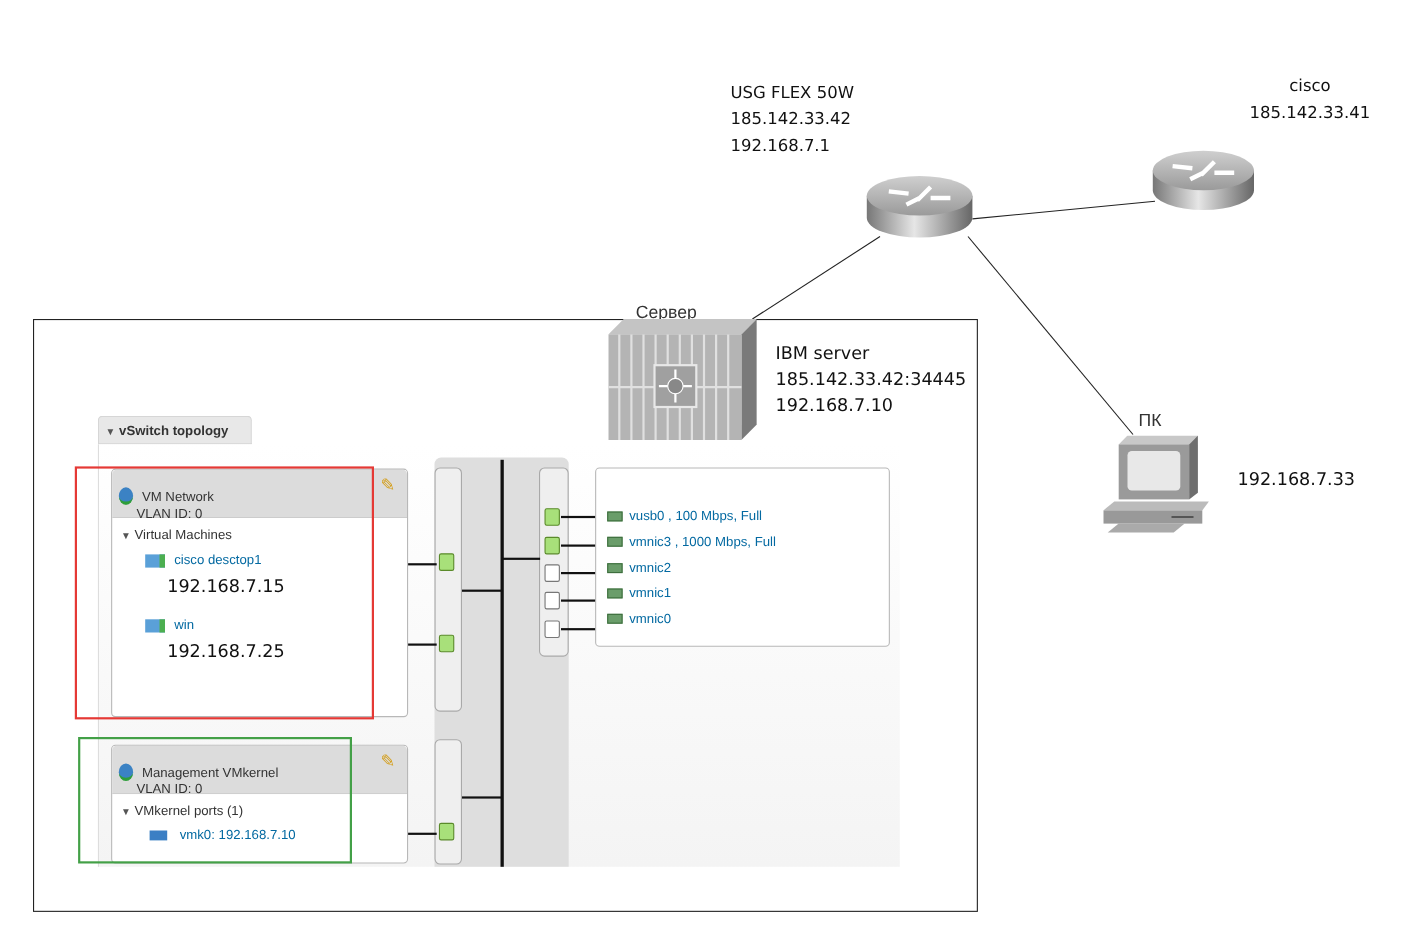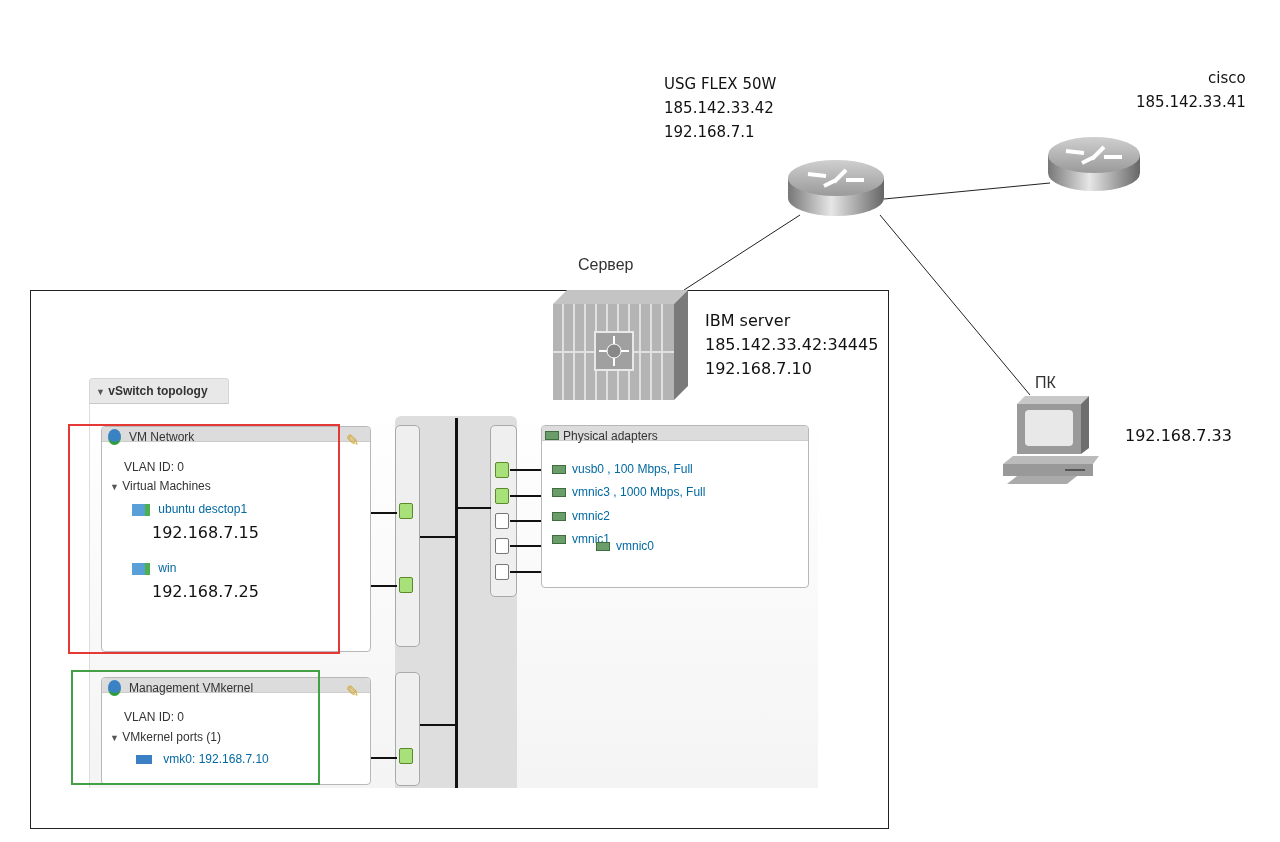--- a/index.html
+++ b/index.html
@@ -6,21 +6,21 @@
   body{width:1280px;height:842px;position:relative;overflow:hidden;font-family:"Liberation Sans",sans-serif;color:#000;}
   .abs{position:absolute;}
   .lbl{font-family:"DejaVu Sans",sans-serif;font-size:15px;line-height:24px;color:#111;}
   .lbl div{white-space:nowrap;}
   .frame{position:absolute;left:30px;top:290px;width:859px;height:539px;border:1px solid #222;box-sizing:border-box;}
   svg.links{position:absolute;left:0;top:0;width:1280px;height:842px;pointer-events:none;}
   
   .vs-head{position:absolute;left:89px;top:378px;width:140px;height:26px;background:#e8e8e8;border:1px solid #d6d6d6;border-bottom:1px solid #c8c8c8;border-radius:4px 4px 0 0;box-sizing:border-box;font-size:12px;font-weight:bold;color:#333;padding:5px 0 0 6px;white-space:nowrap;}
   .vs-body{position:absolute;left:89px;top:404px;width:728px;height:384px;background:linear-gradient(#fff,#f4f4f4);border-left:1px solid #ddd;}
   .pg{position:absolute;background:#fff;border:1px solid #b8b8b8;border-radius:4px;box-sizing:border-box;font-size:12px;color:#333;}
-  .pg-title{height:15px;background:#dcdcdc;border-bottom:1px solid #ccc;border-radius:4px 4px 0 0;padding:5px 0 0 6px;box-sizing:border-box;display:flex;align-items:center;gap:8px;white-space:nowrap;}
+  .pg-title{height:44px;background:#dcdcdc;border-bottom:1px solid #ccc;border-radius:4px 4px 0 0;padding:5px 0 0 6px;box-sizing:border-box;display:flex;align-items:center;gap:8px;white-space:nowrap;}
   .pg-line{position:absolute;white-space:nowrap;}
   .link{color:#0369a1;}
   .big{font-family:"DejaVu Sans",sans-serif;font-size:16px;color:#111;}
   .col{position:absolute;background:#dedede;}
   .col-inner{position:absolute;background:#efefef;border:1px solid #a9a9a9;border-radius:5px;box-sizing:border-box;}
   .port{position:absolute;width:14px;height:16px;border:1px solid #5a8a2a;background:#a8e07a;box-sizing:border-box;border-radius:2px;}
   .port.off{background:#fff;border-color:#777;}
   .port::before{content:"";position:absolute;left:-3px;top:4px;width:3px;height:6px;border:1px solid inherit;}
   .hl{position:absolute;height:2px;background:#111;}
   .vl{position:absolute;width:3px;background:#111;}
@@ -54,31 +54,31 @@
     <linearGradient id="rt" x1="0" y1="0" x2="0" y2="1">
         <stop offset="0" stop-color="#cfcfcf"></stop>
         <stop offset="1" stop-color="#9a9a9a"></stop>
       </linearGradient>
   </defs>
   <path d="M2 20 L2 40 A48 18 0 0 0 98 40 L98 20 Z" fill="url(#rg)"></path>
   <ellipse cx="50" cy="20" rx="48" ry="18" fill="url(#rt)"></ellipse>
   <path d="M22 16 L40 18 M60 12 L48 24 M78 22 L60 22 M38 28 L50 22" stroke="#fff" stroke-width="4" fill="none"></path>
 </svg>
 
-<div class="abs lbl" style="left:1136px;top:66px;text-align:right;">
+<div class="abs lbl" style="left:1136px;top:66px;text-align:center;">
   <div>cisco</div>
   <div>185.142.33.41</div>
 </div>
 <svg class="abs" style="left:1046px;top:135px;" width="96" height="60">
   <path d="M2 20 L2 38 A46 18 0 0 0 94 38 L94 20 Z" fill="url(#rg)"></path>
   <ellipse cx="48" cy="20" rx="46" ry="18" fill="url(#rt)"></ellipse>
   <path d="M20 16 L38 18 M58 12 L46 24 M76 22 L58 22 M36 28 L48 22" stroke="#fff" stroke-width="4" fill="none"></path>
 </svg>
 
-<div class="abs" style="left:578px;top:256px;font-size:16px;color:#333;">Сервер</div>
+<div class="abs" style="left:578px;top:276px;font-size:16px;color:#333;">Сервер</div>
 <svg class="abs" style="left:553px;top:290px;" width="135" height="110">
   <polygon points="0,14 14,0 135,0 121,14" fill="#c4c4c4"></polygon>
   <polygon points="121,14 135,0 135,96 121,110" fill="#7a7a7a"></polygon>
   <rect x="0" y="14" width="121" height="96" fill="#b4b4b4"></rect>
   <g stroke="#e0e0e0" stroke-width="2">
     <line x1="10" y1="14" x2="10" y2="110"></line>
       <line x1="21" y1="14" x2="21" y2="110"></line>
       <line x1="32" y1="14" x2="32" y2="110"></line>
     <line x1="43" y1="14" x2="43" y2="110"></line>
       <line x1="54" y1="14" x2="54" y2="110"></line>
@@ -124,21 +124,21 @@
     <span>VM Network</span>
     <span style="position:absolute;left:244px;top:4px;color:#d4a020;font-size:16px;">✎</span>
   </div>
   <div class="pg-line" style="left:22px;top:33px;">VLAN ID: 0</div>
   <div class="pg-line" style="left:8px;top:52px;">
     <span style="font-size:9px;color:#555;">▼</span>
     <span>Virtual Machines</span>
   </div>
   <div class="pg-line" style="left:30px;top:75px;">
     <span style="display:inline-block;width:13px;height:12px;background:#5aa0d8;border-right:5px solid #4caf50;vertical-align:middle;margin-right:5px;"></span>
-    <span class="link">ubuntu desctop1</span>
+    <span class="link">cisco desctop1</span>
   </div>
   <div class="pg-line big" style="left:50px;top:96px;text-align:right;">192.168.7.15</div>
   <div class="pg-line" style="left:30px;top:134px;">
     <span style="display:inline-block;width:13px;height:12px;background:#5aa0d8;border-right:5px solid #4caf50;vertical-align:middle;margin-right:5px;"></span>
     <span class="link">win</span>
   </div>
   <div class="pg-line big" style="left:50px;top:155px;">192.168.7.25</div>
 </div>
 
 <div class="pg" style="left:101px;top:677px;width:270px;height:108px;">
@@ -179,25 +179,21 @@
 <div class="port off" style="left:495px;top:513px;"></div>
 <div class="port off" style="left:495px;top:538px;"></div>
 <div class="port off" style="left:495px;top:564px;"></div>
 <div class="hl" style="left:510px;top:469px;width:32px;"></div>
 <div class="hl" style="left:510px;top:495px;width:32px;"></div>
 <div class="hl" style="left:510px;top:520px;width:32px;"></div>
 <div class="hl" style="left:510px;top:545px;width:32px;"></div>
 <div class="hl" style="left:510px;top:571px;width:32px;"></div>
 
 <div class="pg" style="left:541px;top:425px;width:268px;height:163px;">
-  <div class="pg-title" style="gap:4px;padding-left:3px;">
-    <span class="nic" style="margin-right:0;"></span>
-    <span>Physical adapters</span>
-  </div>
   <div class="pg-line" style="left:10px;top:36px;"><span class="nic"></span><span class="link">vusb0 , 100 Mbps, Full</span></div>
   <div class="pg-line" style="left:10px;top:59px;"><span class="nic"></span><span class="link">vmnic3 , 1000 Mbps, Full</span></div>
   <div class="pg-line" style="left:10px;top:83px;"><span class="nic"></span><span class="link">vmnic2</span></div>
   <div class="pg-line" style="left:10px;top:106px;"><span class="nic"></span><span class="link">vmnic1</span></div>
-  <div class="pg-line" style="left:10px;top:113px;margin-left:44px;"><span class="nic"></span><span class="link">vmnic0</span></div>
+  <div class="pg-line" style="left:10px;top:129px;"><span class="nic"></span><span class="link">vmnic0</span></div>
 </div>
 
 <div class="box-red"></div>
 <div class="box-green"></div>
 
 </body></html>

